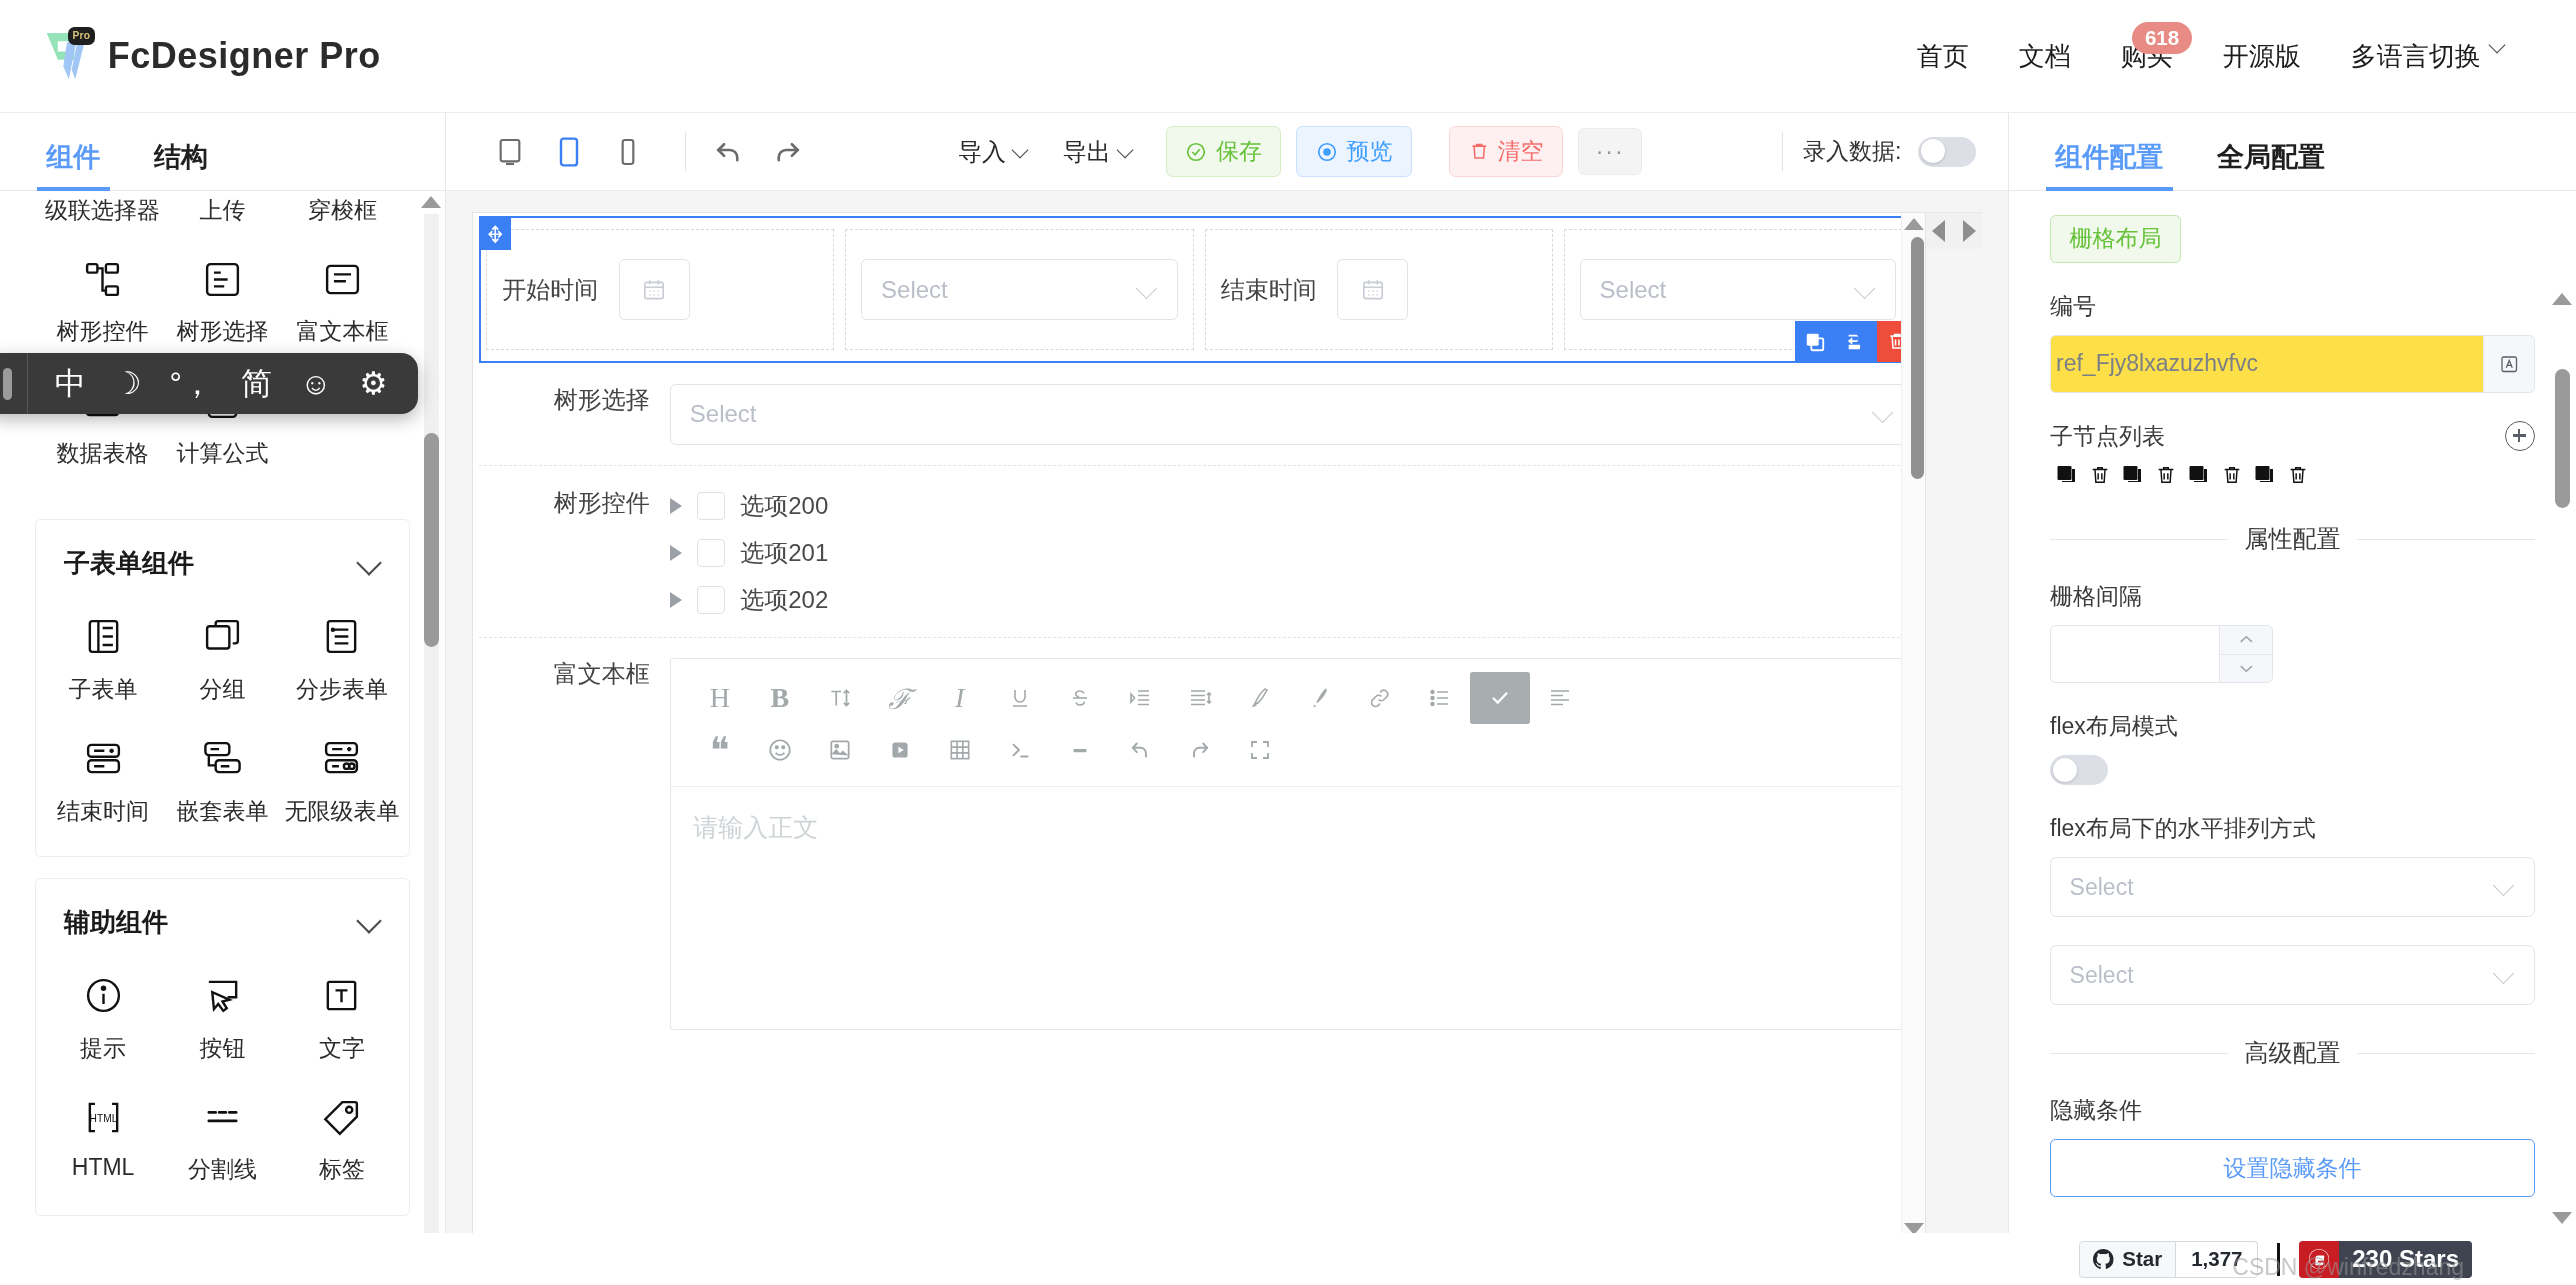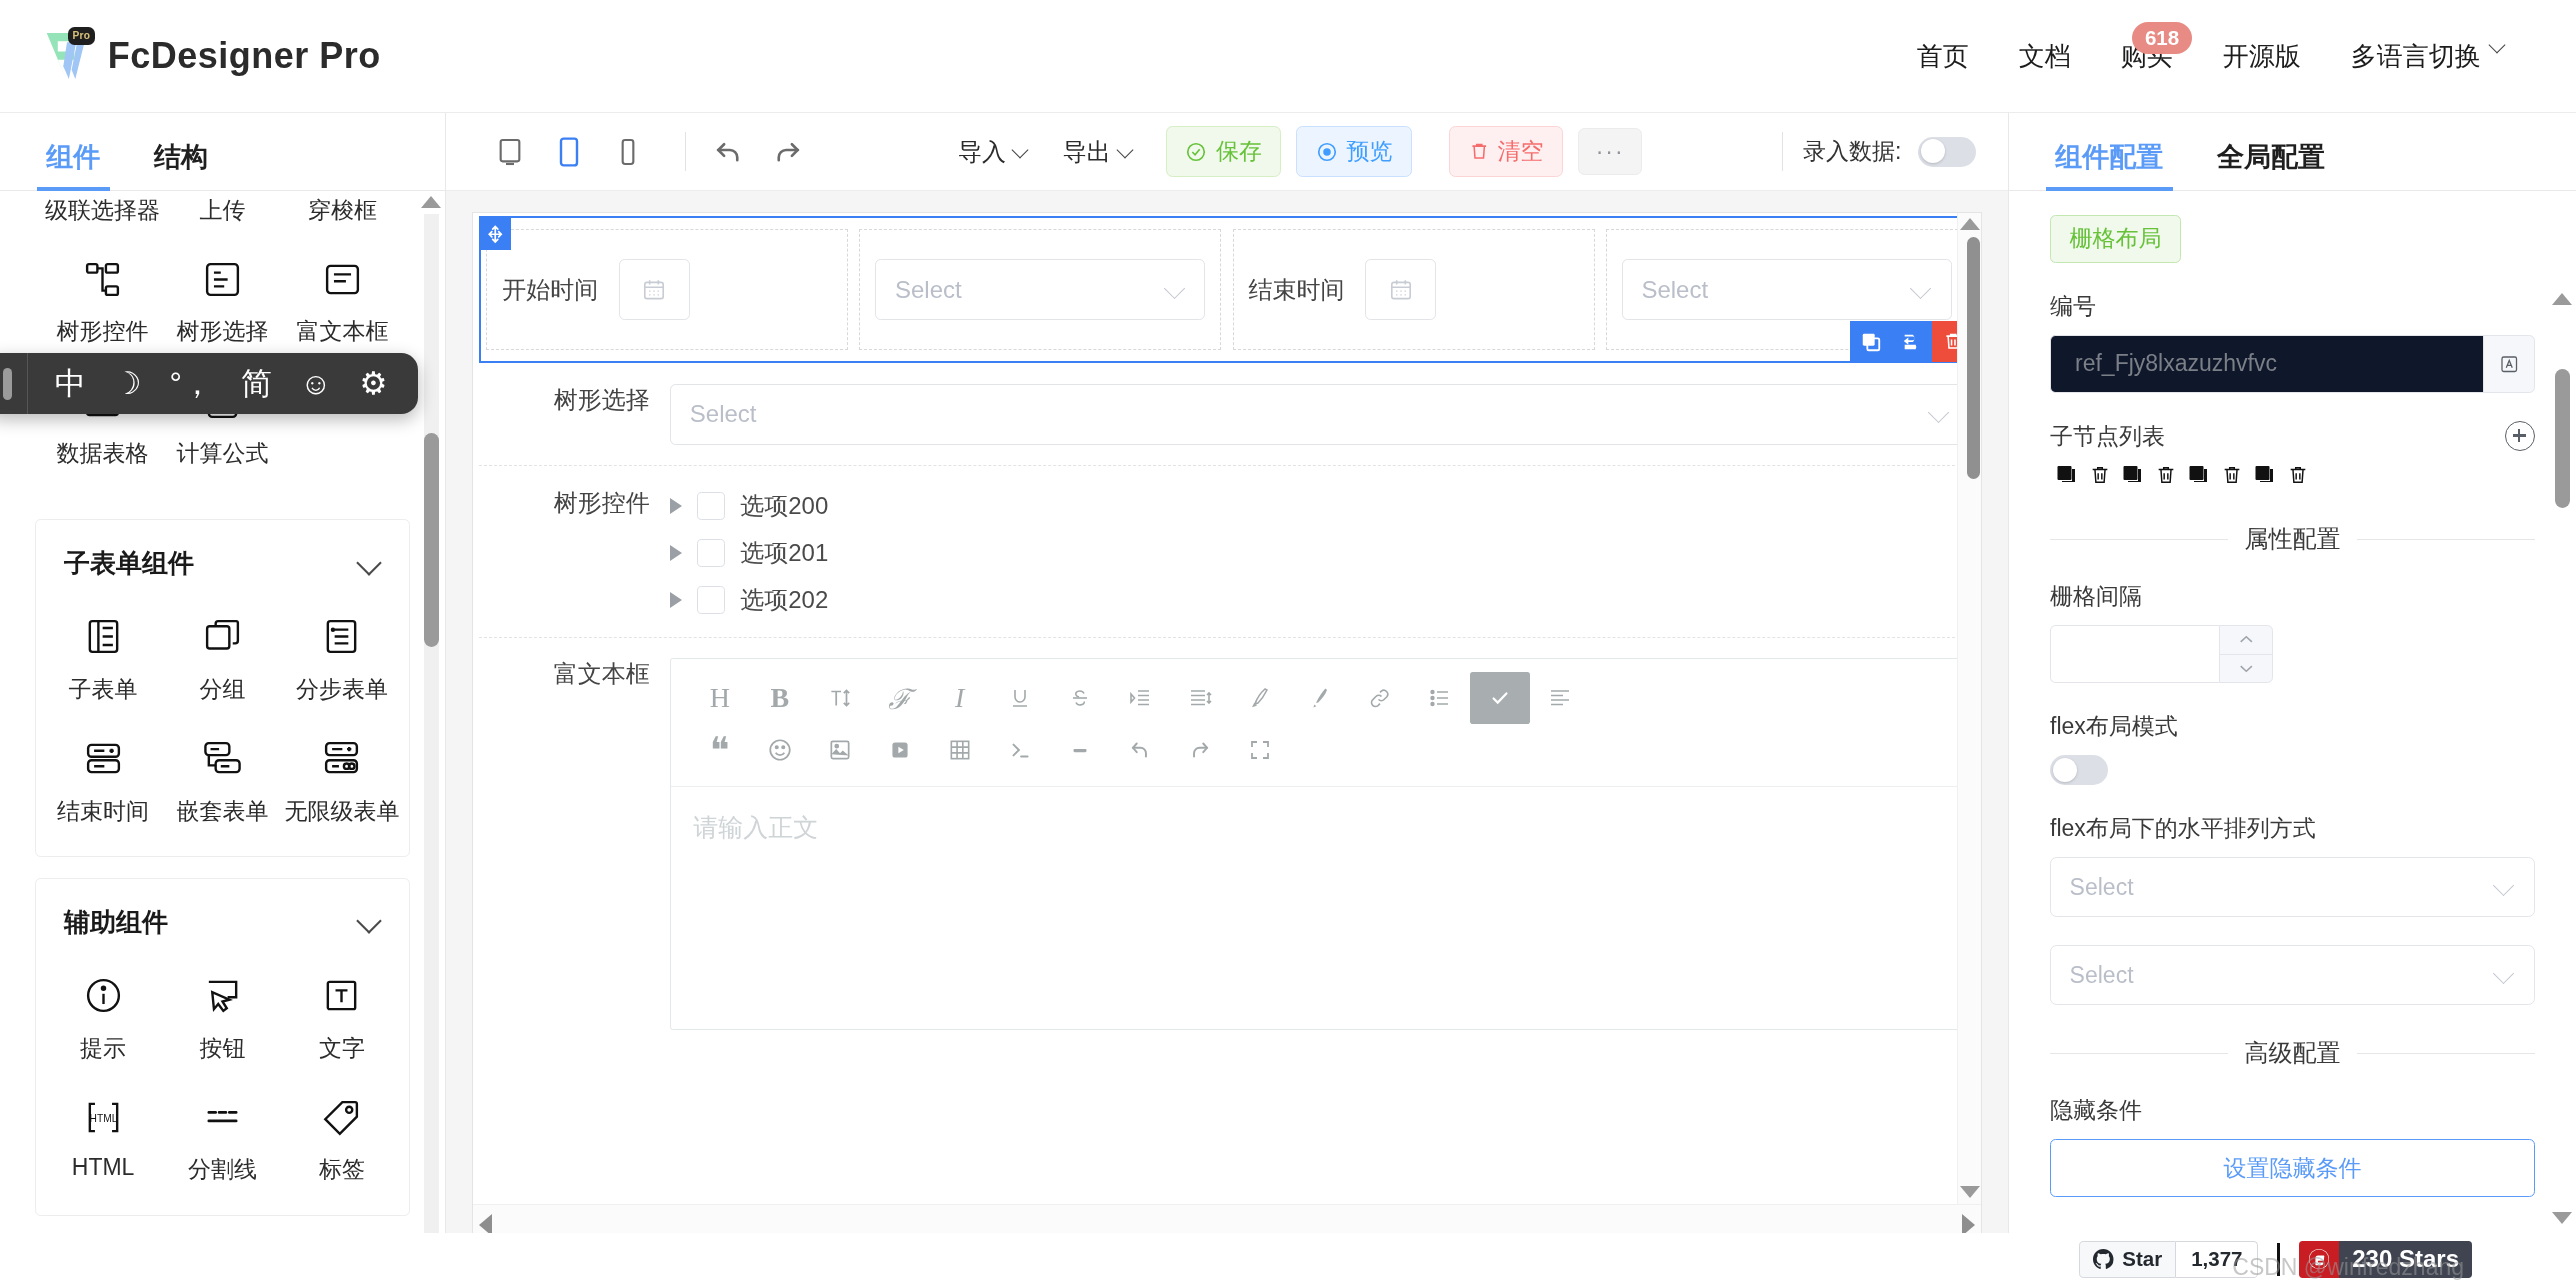--- a/index.html
+++ b/index.html
@@ -149,21 +149,21 @@
   .tb-right{margin-left:auto;display:flex;align-items:center;gap:16.7px;padding-left:22px;}
   .tb-label{font-size:23px;color:#333;}
   .switch{
     width:58px;height:30px;border-radius:15px;background:#dcdfe6;position:relative;cursor:pointer;flex:0 0 58px;
   }
   .switch .knob{
     position:absolute;top:2.8px;left:2.8px;width:24px;height:24px;border-radius:50%;background:#fff;
     box-shadow:0 0.9px 2.8px rgba(0,0,0,.18);
   }
 
-  .canvas-outer{flex:1;min-height:0;background:#f5f5f5;padding:20.5px 26px 0 26px;position:relative;display:flex;flex-direction:column;}
+  .canvas-outer{flex:1;min-height:0;background:#f5f5f5;padding:20.5px 26px 0 26px;position:relative;display:flex;}
   .canvas-frame{
     flex:1;min-height:0;background:#fff;border:0.9px solid #e4e4e4;position:relative;overflow:hidden;
     display:flex;flex-direction:column;
   }
   .canvas-scrollarea{flex:1;min-height:0;position:relative;overflow:hidden;}
   .form-area{padding:0;position:relative;}
 
   .grid-row{
     border:2.8px solid #3b7ff5; position:relative; margin:3.7px 5.6px 0 5.6px;
     display:flex; min-height:147px; background:#fff;
@@ -249,21 +249,21 @@
   .rp-body{flex:1;min-height:0;overflow:hidden;padding:24px 41px 0 41px;position:relative;}
   .rp-label{font-size:23px;color:#3a3a3a;margin:0 0 13px 0;}
   .tag-green{
     display:inline-block;border:0.9px solid #c2e7b0;background:#f0f9eb;color:#67c23a;
     border-radius:5.6px;padding:7.4px 18.6px;font-size:23px;
   }
   .rp-section{margin-bottom:28px;}
   .input-append{display:flex;align-items:stretch;height:58px;}
   .input-append .ia-input{
     flex:1;border:0.9px solid #e3e5ea;border-right:none;border-radius:5.6px 0 0 5.6px;
-    display:flex;align-items:center;padding:0 24px;color:#7b7f87;font-size:23px;background:#0f172a;min-width:0;
+    display:flex;align-items:center;padding:0 5px;color:#7b7f87;font-size:23px;background:#fde047;min-width:0;
   }
   .input-append .ia-btn{
     width:52px;border:0.9px solid #e3e5ea;border-radius:0 5.6px 5.6px 0;background:#f5f7fa;
     display:flex;align-items:center;justify-content:center;color:#5a5e66;font-size:19.5px;cursor:pointer;
   }
   .rp-row-head{display:flex;align-items:center;justify-content:space-between;margin-bottom:7.4px;}
   .plus-circle{
     width:30px;height:30px;border-radius:50%;border:1.9px solid #5a5e66;position:relative;cursor:pointer;
   }
   .plus-circle::before,.plus-circle::after{

